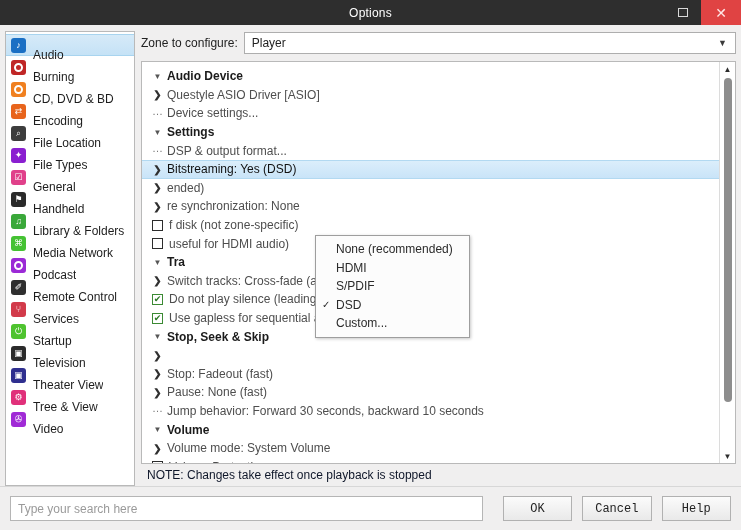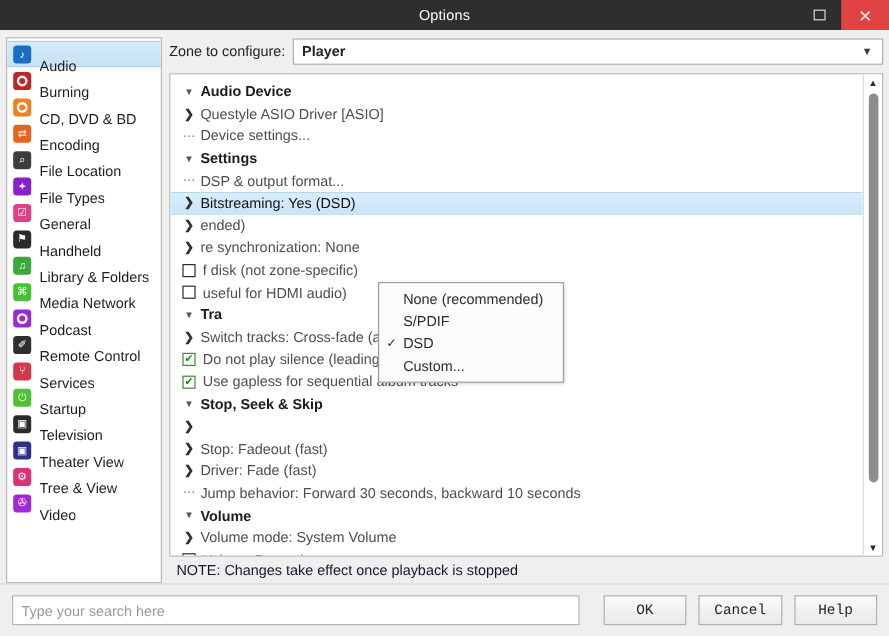--- a/index.html
+++ b/index.html
@@ -113,21 +113,20 @@
   .zonebar .lbl { font-size: 12px; color: #222; }
   .combo {
     flex: 1;
     height: 22px;
     background: #ffffff;
     border: 1px solid #aeaeae;
     display: flex; align-items: center;
     padding: 0 4px 0 7px;
     font-size: 12px; color: #222;
     position: relative;
-    font-weight: bold;
   }
   .combo .val { flex: 1; }
   .combo .arrow {
     font-size: 9px; color: #3a3a3a;
     padding-right: 4px;
   }
 
   
   .treepanel {
     flex: 1;
@@ -450,21 +449,21 @@
             </div>
             <div class="trow">
               <span class="tw chev">❯</span>
             </div>
             <div class="trow">
               <span class="tw chev">❯</span>
               <span class="txt">Stop: Fadeout (fast)</span>
             </div>
             <div class="trow">
               <span class="tw chev">❯</span>
-              <span class="txt">Driver: Fade (fast)</span>
+              <span class="txt">Pause: None (fast)</span>
             </div>
             <div class="trow">
               <span class="tw dots">…</span>
               <span class="txt">Jump behavior: Forward 30 seconds, backward 10 seconds</span>
             </div>
             <div class="trow group">
               <span class="tw grp">▼</span>
               <span class="txt">Volume</span>
             </div>
             <div class="trow">
@@ -474,20 +473,24 @@
             <div class="trow">
               <span class="cbox"></span>
               <span class="txt">Volume Protection</span>
             </div>
           </div>
 
         <div class="popup" id="popup">
             <div class="pitem">
               <span class="mark"></span>
               <span class="ptxt">None (recommended)</span>
+            </div>
+            <div class="pitem">
+              <span class="mark"></span>
+              <span class="ptxt">HDMI</span>
             </div>
             <div class="pitem">
               <span class="mark"></span>
               <span class="ptxt">S/PDIF</span>
             </div>
             <div class="pitem">
               <span class="mark">✓</span>
               <span class="ptxt">DSD</span>
             </div>
             <div class="pitem">

